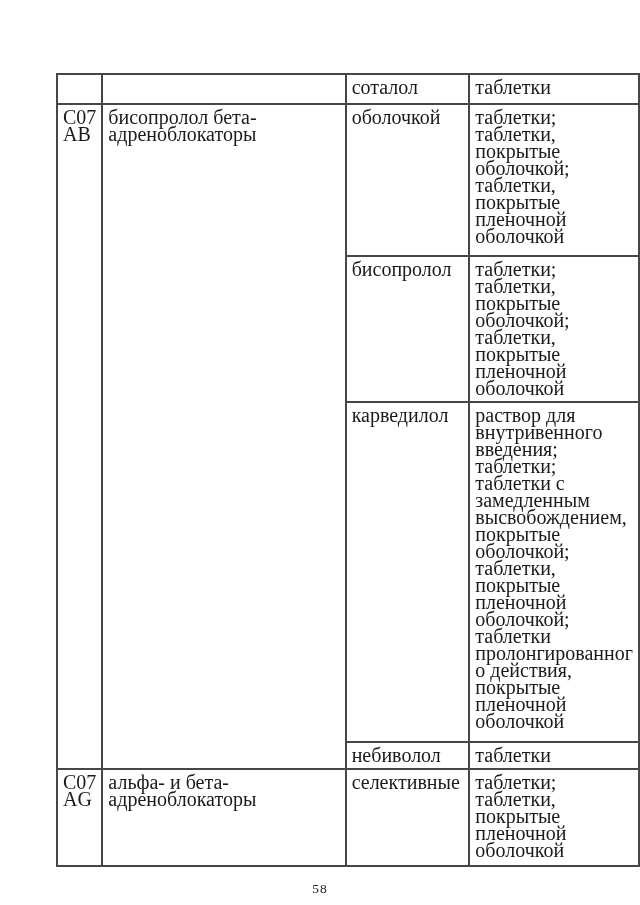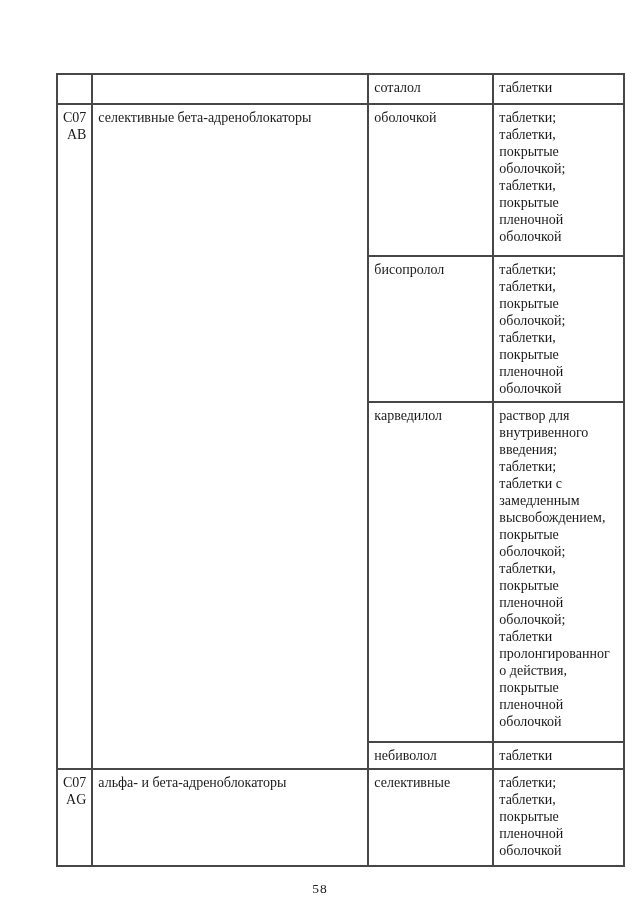--- a/index.html
+++ b/index.html
@@ -20,28 +20,28 @@
     position: absolute;
     left: 56px;
     top: 73px;
     border-collapse: collapse;
     table-layout: fixed;
   }
   table.doc-table td {
     border: 2px solid #474747;
     vertical-align: top;
     padding: 4px 5px;
-    font-size: 14px;
+    font-size: 20px;
     line-height: 17px;
     white-space: pre-line;
     overflow: hidden;
     word-wrap: break-word;
   }
   td.code-cell {
-    text-align: right;
+    text-align: left;
     vertical-align: middle;
     padding: 2px 1px;
     white-space: pre-line;
   }
   tr.r1 { height: 30px; }
   tr.r2 { height: 152px; }
   tr.r3 { height: 146px; }
   tr.r4 { height: 340px; }
   tr.r5 { height: 26px; }
   tr.r6 { height: 97px; }
@@ -71,21 +71,21 @@
     <tbody>
       <tr class="r1">
         <td class="code-cell"></td>
         <td class="group-cell"></td>
         <td class="drug-cell">соталол</td>
         <td class="forms-cell">таблетки</td>
       </tr>
       <tr class="r2">
         <td class="code-cell" rowspan="4">C07
 AB</td>
-        <td class="group-cell" rowspan="4">селективные бета-адреноблокаторы</td>
+        <td class="group-cell" rowspan="4">бисопролол бета-адреноблокаторы</td>
         <td class="drug-cell">оболочкой</td>
         <td class="forms-cell">таблетки;
 таблетки,
 покрытые
 оболочкой;
 таблетки,
 покрытые
 пленочной
 оболочкой</td>
       </tr>

